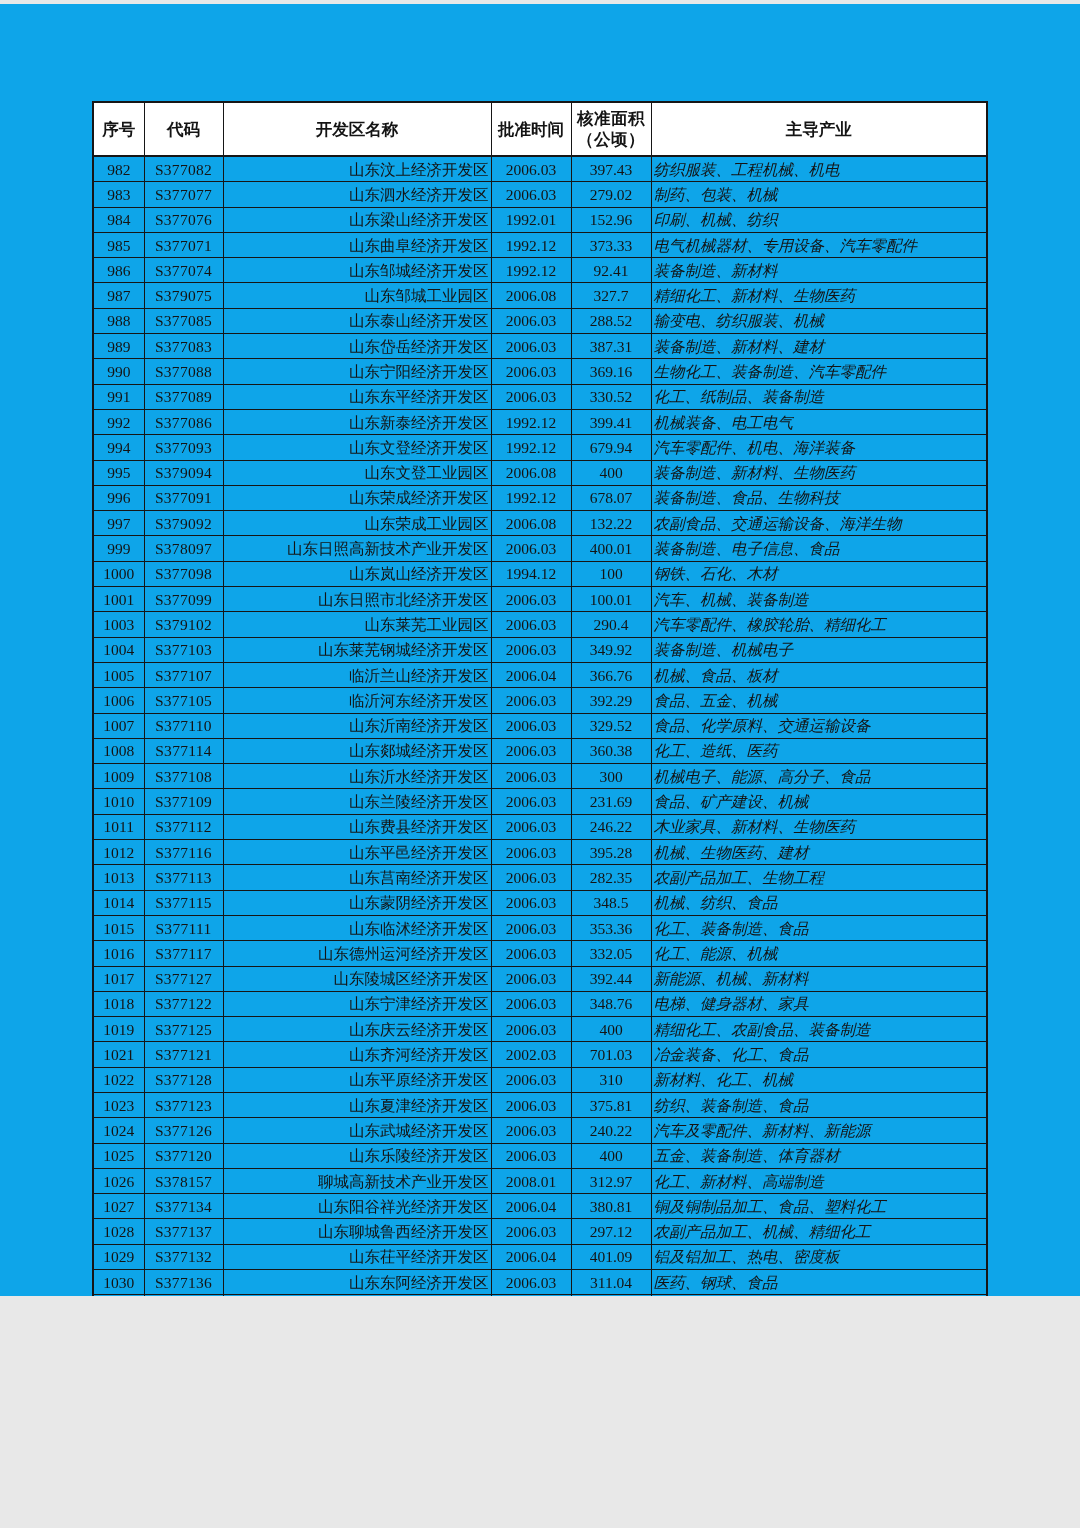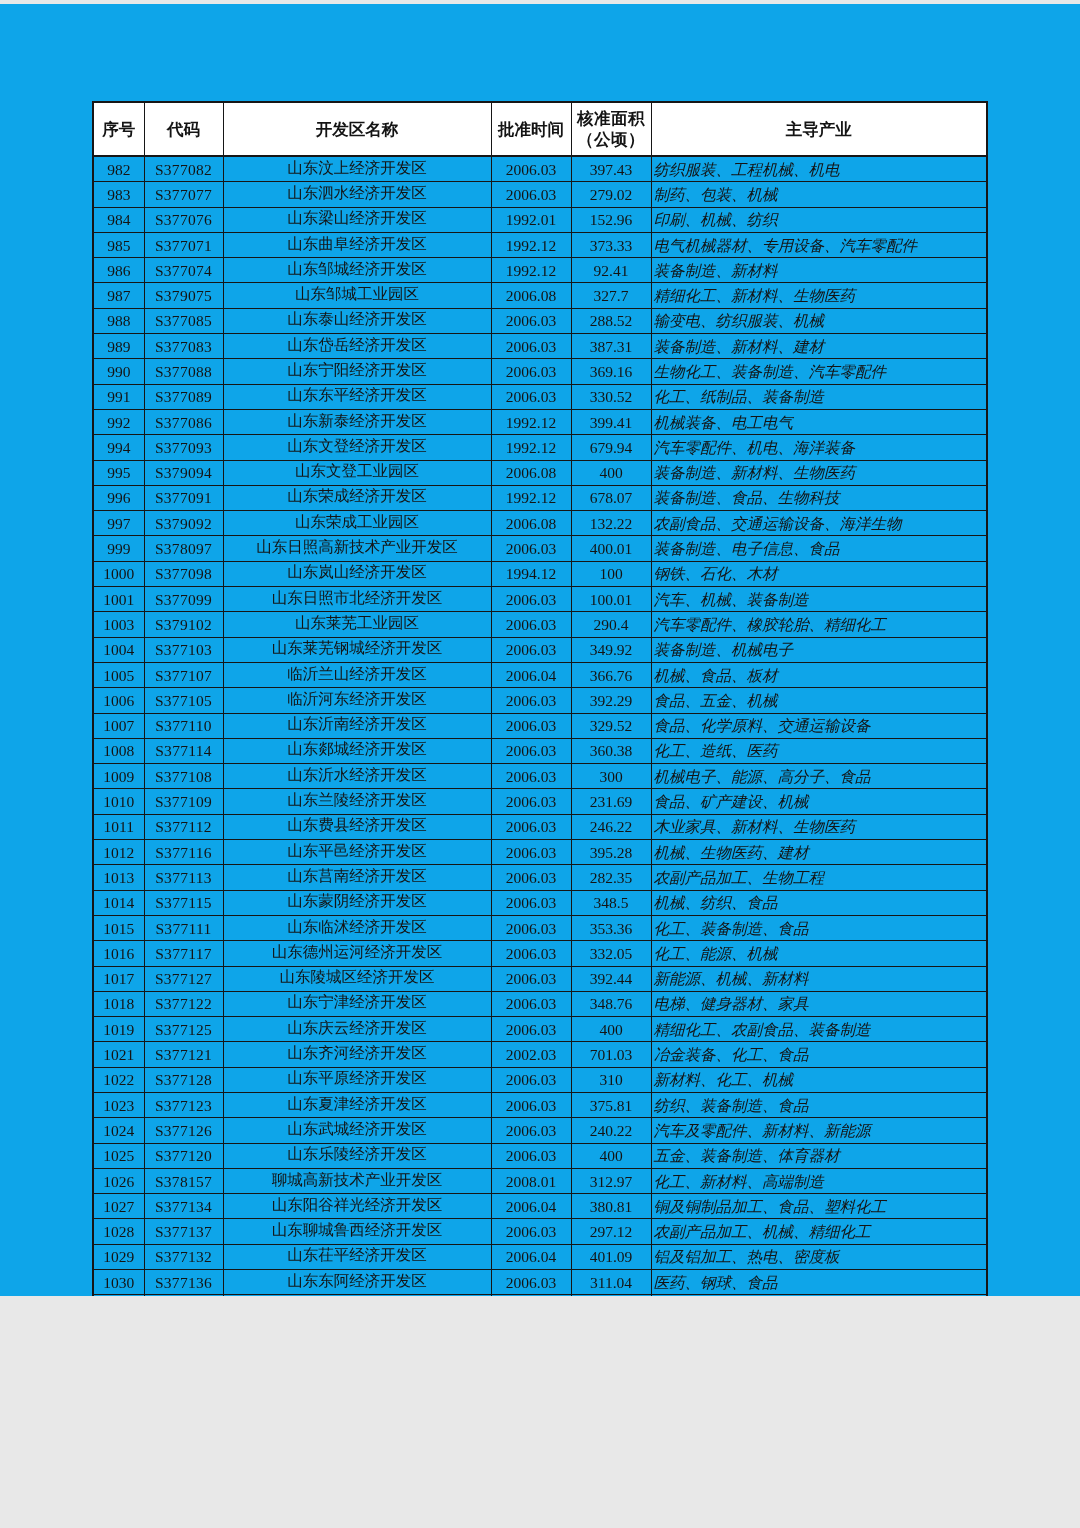--- a/index.html
+++ b/index.html
@@ -48,21 +48,21 @@
     height: 24.3px;
     padding: 0 2px;
     font-size: 15.5px;
     line-height: 1.1;
     vertical-align: middle;
     white-space: nowrap;
     overflow: hidden;
   }
   td.c-seq, td.c-date, td.c-area { text-align: center; }
   td.c-code { text-align: center; letter-spacing: 0.3px; }
-  td.c-name { text-align: center; padding-left: 5px; font-family: Liberation Mono, monospace; }
+  td.c-name { text-align: right; padding-left: 5px; }
   td.c-ind  { text-align: left; padding-left: 6px; font-style: italic; }
   .page-footer {
     position: absolute;
     left: 0;
     right: 0;
     top: 1450px;
     text-align: center;
     font-size: 14px;
     letter-spacing: 1px;
     color: #1a1a1a;

